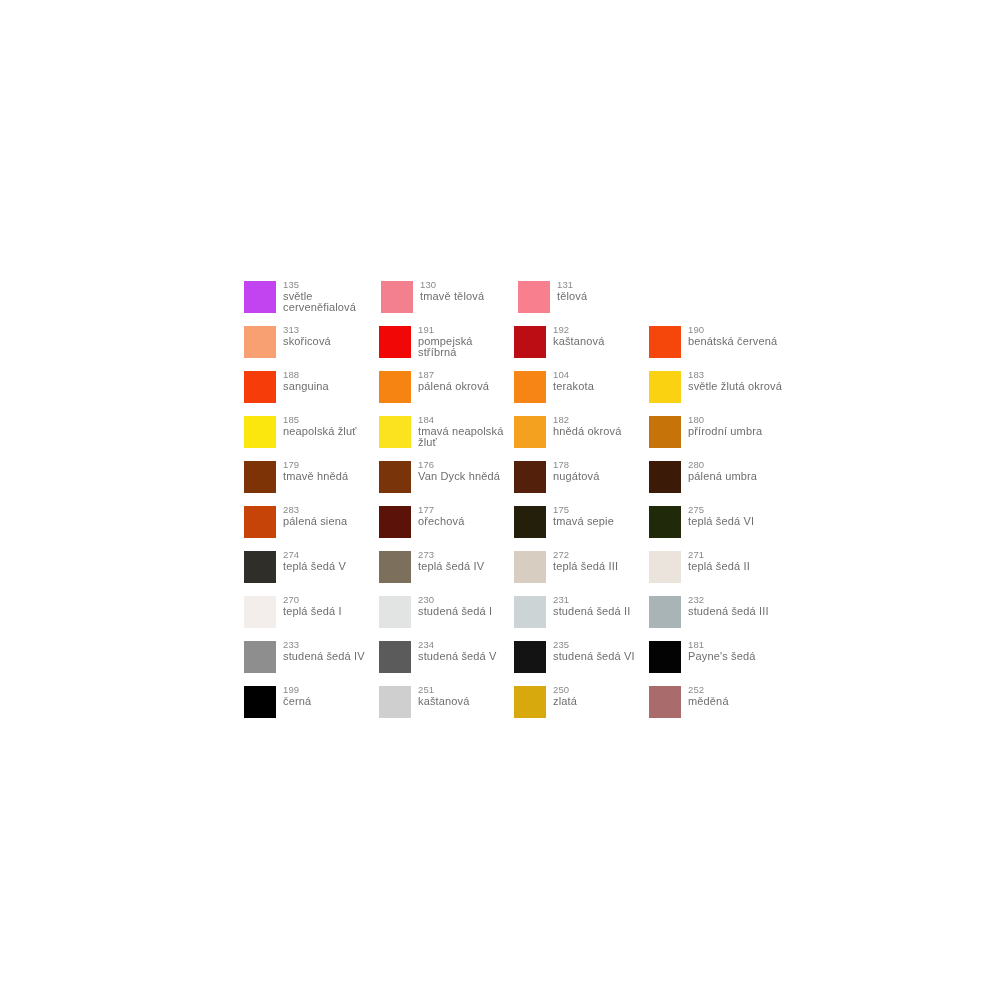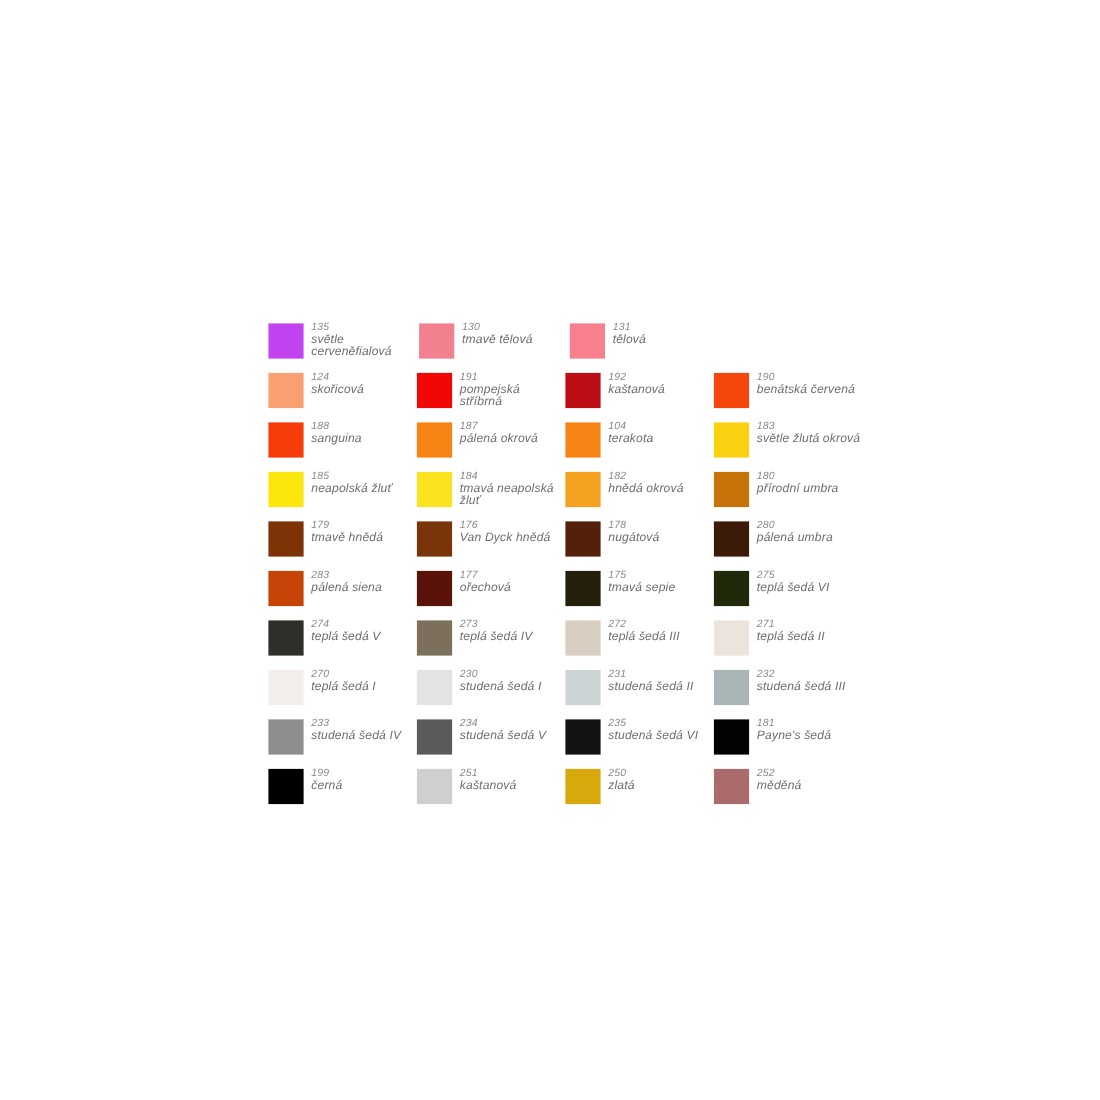--- a/index.html
+++ b/index.html
@@ -12,23 +12,22 @@
     width: 1000px;
     height: 1000px;
     font-family: "Liberation Sans", "DejaVu Sans", sans-serif;
     -webkit-font-smoothing: antialiased;
     overflow: hidden;
   }
 
   #swatch-sheet {
     position: absolute;
     left: 244px;
-    top: 292px;
+    top: 279px;
     width: 540px;
-    font-style: italic;
   }
 
   .swatch-row {
     display: flex;
     flex-direction: row;
     height: 45px;
   }
 
   .swatch-cell {
     width: 137px;
@@ -94,21 +93,21 @@
         <div class="swatch-text">
           <span class="swatch-code">131</span>
           <span class="swatch-name">tělová</span>
         </div>
       </div>
     </div>
     <div class="swatch-row">
       <div class="swatch-cell">
         <div class="swatch-chip" style="background: rgb(249, 160, 114);"></div>
         <div class="swatch-text">
-          <span class="swatch-code">124</span>
+          <span class="swatch-code">313</span>
           <span class="swatch-name">skořicová</span>
         </div>
       </div>
       <div class="swatch-cell">
         <div class="swatch-chip" style="background: rgb(242, 7, 7);"></div>
         <div class="swatch-text">
           <span class="swatch-code">191</span>
           <span class="swatch-name">pompejská stříbrná</span>
         </div>
       </div>

